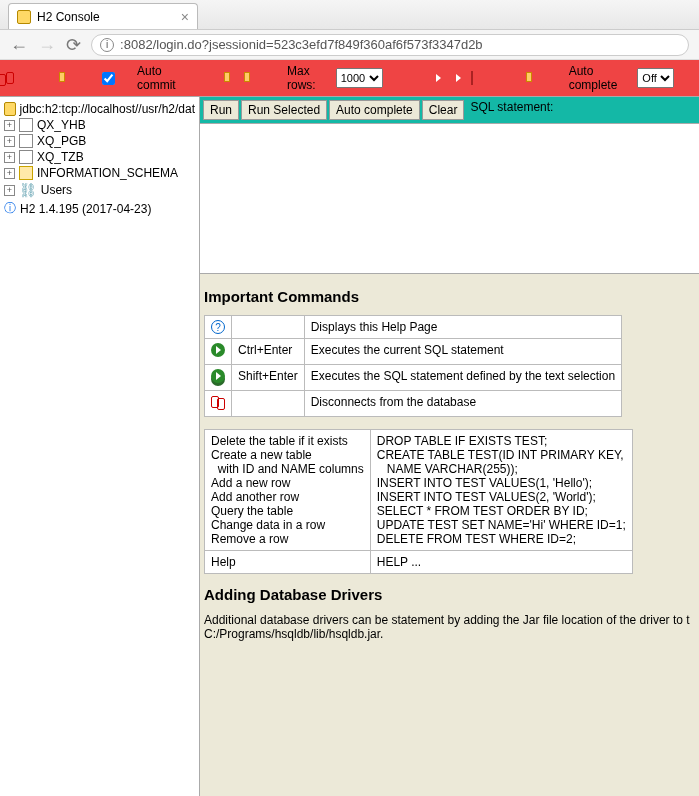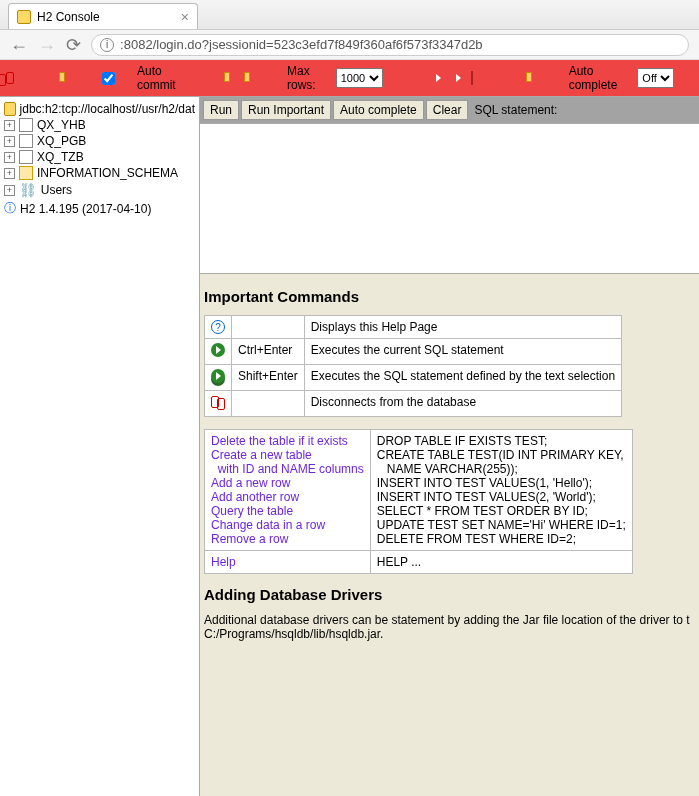--- a/index.html
+++ b/index.html
@@ -131,25 +131,25 @@
   .folder-icon { background: #ffe9a8; border: 1px solid #c9a400; }
   .users-icon { color: #59a; font-size: 14px; }
   .info-ico { color: #1a73e8; font-size: 12px; }
   .content {
     flex: 1;
     display: flex;
     flex-direction: column;
     overflow: hidden;
   }
   .sql-bar {
-    background: #a3a3a3;
+    background: #14b8a6;
     border-bottom: 1px solid #aaa;
     padding: 3px;
     display: flex;
-    align-items: center;
+    align-items: flex-start;
     gap: 2px;
     font-size: 12px;
   }
   .sql-btn {
     background: #ece9d8;
     border: 1px solid #999;
     padding: 2px 6px;
     font-size: 12px;
     cursor: pointer;
   }
@@ -177,21 +177,21 @@
   .cmd-table td, .cmd-table th,
   .script-table td {
     border: 1px solid #bbb;
     padding: 4px 6px;
     font-size: 12px;
     text-align: left;
     vertical-align: top;
   }
   .cmd-icon-cell { width: 22px; text-align: center; }
   .script-table td:first-child { white-space: pre; }
-  .script-table a { color: #6d28d9; text-decoration: none; }
+  .script-table a { color: #000000; text-decoration: none; }
   .run-circle {
     display: inline-block;
     width: 14px; height: 14px;
     background: #2a8a2a;
     border-radius: 50%;
     position: relative;
   }
   .run-circle::after {
     content: '';
     position: absolute;
@@ -308,28 +308,28 @@
       <span class="tree-icon folder-icon"></span>
       <span>INFORMATION_SCHEMA</span>
     </div>
     <div class="tree-row">
       <span class="tree-toggle">+</span>
       <span class="users-icon">⛓</span>
       <span>Users</span>
     </div>
     <div class="tree-row">
       <span class="info-ico">ⓘ</span>
-      <span>H2 1.4.195 (2017-04-10)</span>
+      <span>H2 1.4.195 (2017-04-23)</span>
     </div>
   </div>
 
   <div class="content">
     <div class="sql-bar">
       <button class="sql-btn">Run</button>
-      <button class="sql-btn">Run Important</button>
+      <button class="sql-btn">Run Selected</button>
       <button class="sql-btn">Auto complete</button>
       <button class="sql-btn">Clear</button>
       <span style="margin-left:4px">SQL statement:</span>
     </div>
     <div class="sql-area"></div>
 
     <div class="result">
       <h3>Important Commands</h3>
       <table class="cmd-table">
         <tbody id="cmd-body">

